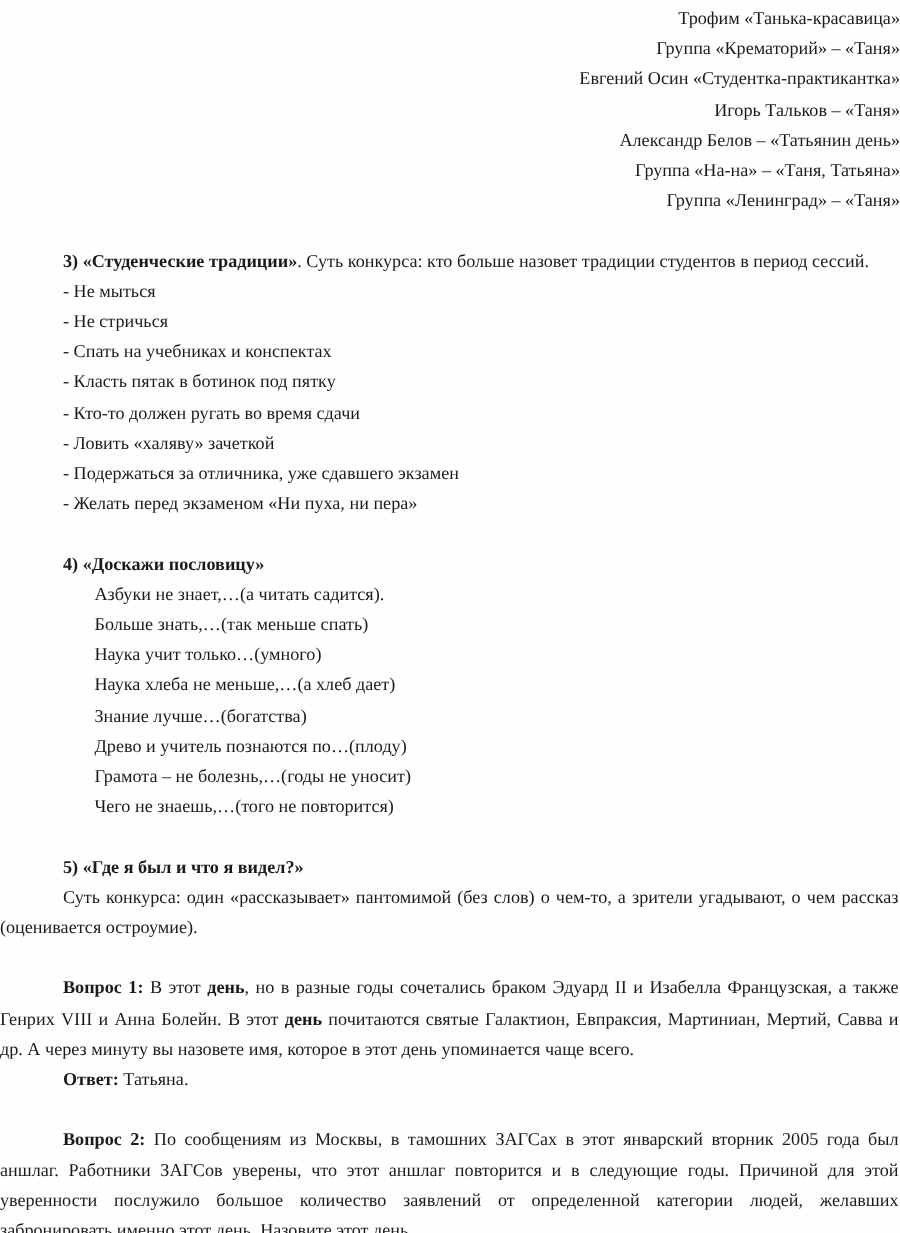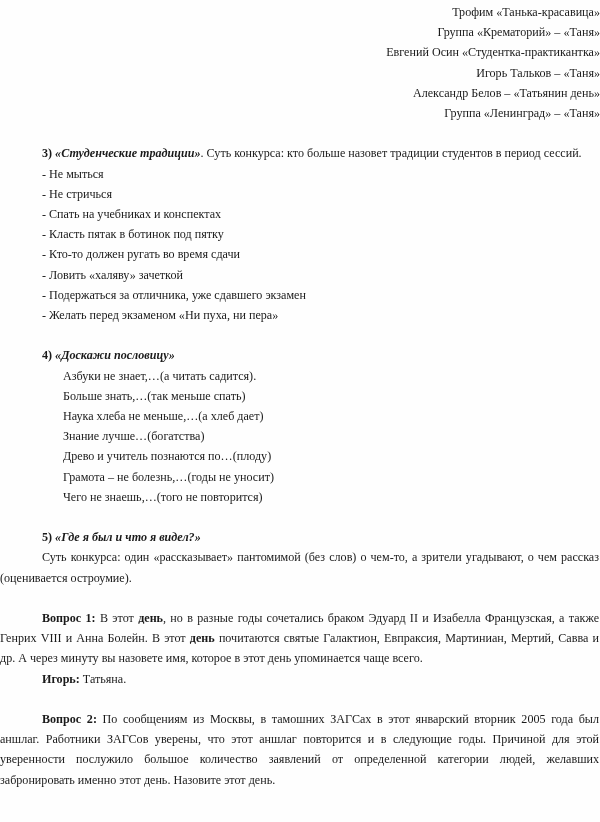--- a/index.html
+++ b/index.html
@@ -86,36 +86,37 @@
   .ans-line {
     margin: 0;
     padding: 0 1px 0 0;
     text-align: left;
     text-indent: 42px;
   }
 
   .spacer { height: 20.2px; }
 
   .num { font-weight: bold; }
-  .title-bi { font-weight: bold; font-style: italic; }
+  .title-bi { font-weight: bold; }
   .lbl-b { font-weight: bold; }
   .kw { font-weight: bold; }
 </style>
 </head>
 <body>
 
 <div class="page">
   <div class="doc">
 
     <div>
       <p class="song-line">Трофим «Танька-красавица»</p>
       <p class="song-line">Группа «Крематорий» – «Таня»</p>
       <p class="song-line">Евгений Осин «Студентка-практикантка»</p>
       <p class="song-line">Игорь Тальков – «Таня»</p>
       <p class="song-line">Александр Белов – «Татьянин день»</p>
+      <p class="song-line">Группа «На-на» – «Таня, Татьяна»</p>
       <p class="song-line">Группа «Ленинград» – «Таня»</p>
     </div>
 
     <div class="spacer"></div>
 
     <div>
       <p class="head-line"><span class="num">3)</span><span> </span><span class="title-bi">«Студенческие традиции»</span><span>. Суть конкурса: кто больше назовет традиции студентов в период сессий.</span></p>
 
       <div>
         <p class="dash-line">- Не мыться</p>
@@ -130,40 +131,41 @@
     </div>
 
     <div class="spacer"></div>
 
     <div>
       <p class="head-line standalone"><span class="num">4)</span><span> </span><span class="title-bi">«Доскажи пословицу»</span></p>
 
       <div>
         <p class="prov-line">Азбуки не знает,…(а читать садится).</p>
         <p class="prov-line">Больше знать,…(так меньше спать)</p>
+        <p class="prov-line">Наука учит только…(умного)</p>
         <p class="prov-line">Наука хлеба не меньше,…(а хлеб дает)</p>
         <p class="prov-line">Знание лучше…(богатства)</p>
         <p class="prov-line">Древо и учитель познаются по…(плоду)</p>
         <p class="prov-line">Грамота – не болезнь,…(годы не уносит)</p>
         <p class="prov-line">Чего не знаешь,…(того не повторится)</p>
       </div>
     </div>
 
     <div class="spacer"></div>
 
     <div>
       <p class="head-line standalone"><span class="num">5)</span><span> </span><span class="title-bi">«Где я был и что я видел?»</span></p>
       <p class="para">Суть конкурса: один «рассказывает» пантомимой (без слов) о чем-то, а зрители угадывают, о чем рассказ (оценивается остроумие).</p>
     </div>
 
     <div class="spacer"></div>
 
     <div>
       <p class="para"><span class="lbl-b">Вопрос 1:</span><span> В этот </span><span class="kw">день</span><span>, но в разные годы сочетались браком Эдуард II и Изабелла Французская, а также Генрих VIII и Анна Болейн. В этот </span><span class="kw">день</span><span> почитаются святые Галактион, Евпраксия, Мартиниан, Мертий, Савва и др. А через минуту вы назовете имя, которое в этот день упоминается чаще всего.</span></p>
-      <p class="ans-line"><span class="lbl-b">Игорь:</span><span> Татьяна.</span></p>
+      <p class="ans-line"><span class="lbl-b">Ответ:</span><span> Татьяна.</span></p>
     </div>
 
     <div class="spacer"></div>
 
     <div>
       <p class="para"><span class="lbl-b">Вопрос 2:</span><span> По сообщениям из Москвы, в тамошних ЗАГСах в этот январский вторник 2005 года был аншлаг. Работники ЗАГСов уверены, что этот аншлаг повторится и в следующие годы. Причиной для этой уверенности послужило большое количество заявлений от определенной категории людей, желавших забронировать именно этот день. Назовите этот день.</span></p>
 
     </div>
 
   </div>

